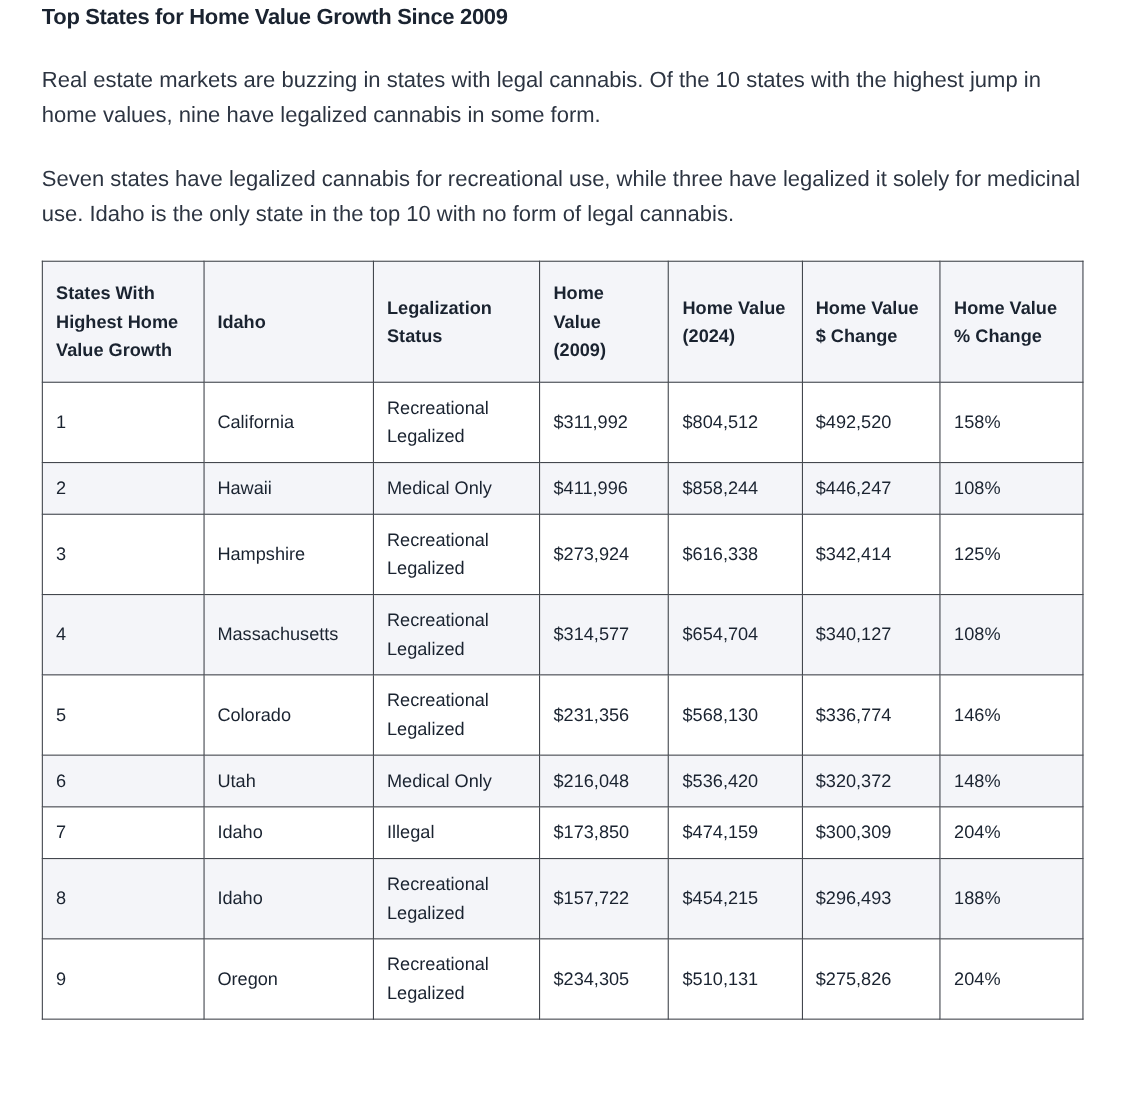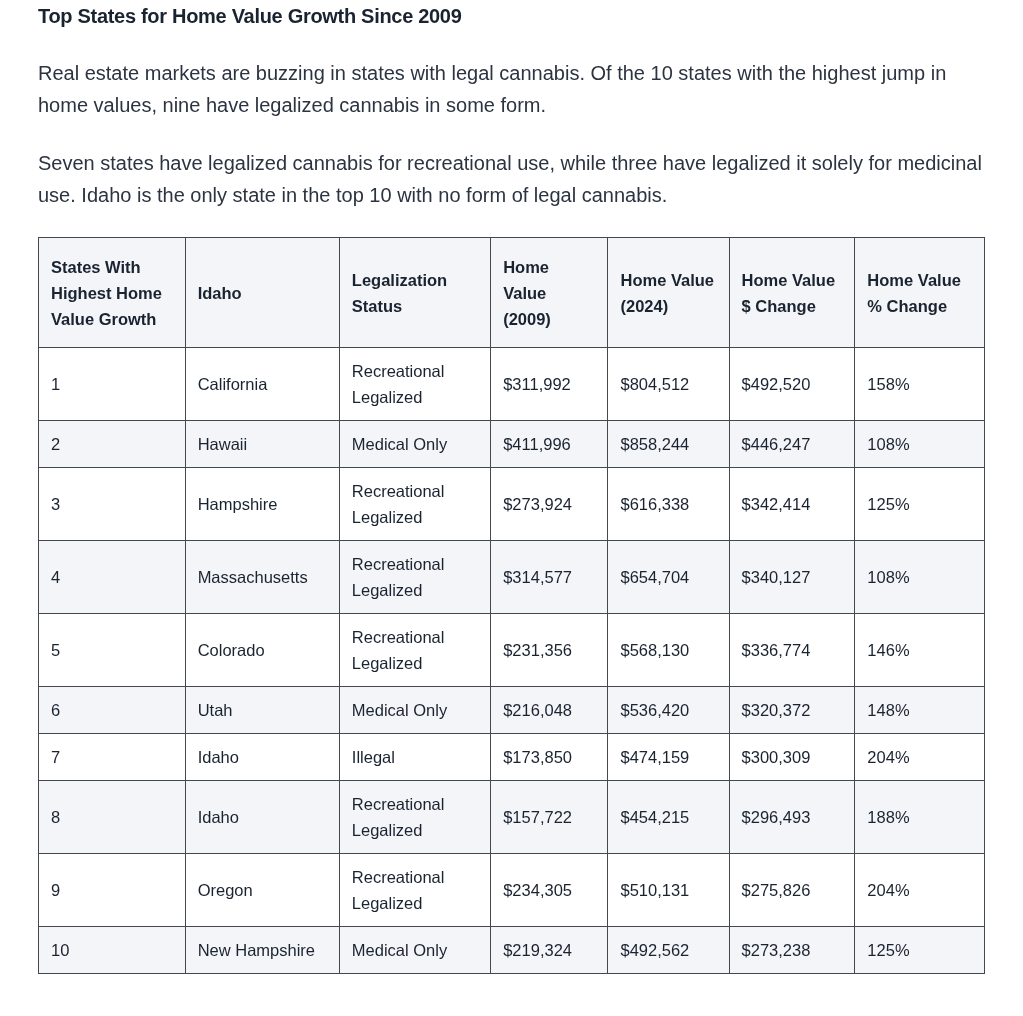--- a/index.html
+++ b/index.html
@@ -179,25 +179,16 @@
         </tr>
         <tr>
           <td>9</td>
           <td>Oregon</td>
           <td>Recreational Legalized</td>
           <td>$234,305</td>
           <td>$510,131</td>
           <td>$275,826</td>
           <td>204%</td>
         </tr>
-        <tr>
-          <td>10</td>
-          <td>New Hampshire</td>
-          <td>Medical Only</td>
-          <td>$219,324</td>
-          <td>$492,562</td>
-          <td>$273,238</td>
-          <td>125%</td>
-        </tr>
       </tbody>
   </table>
 
 </div>
 
 </body></html>

